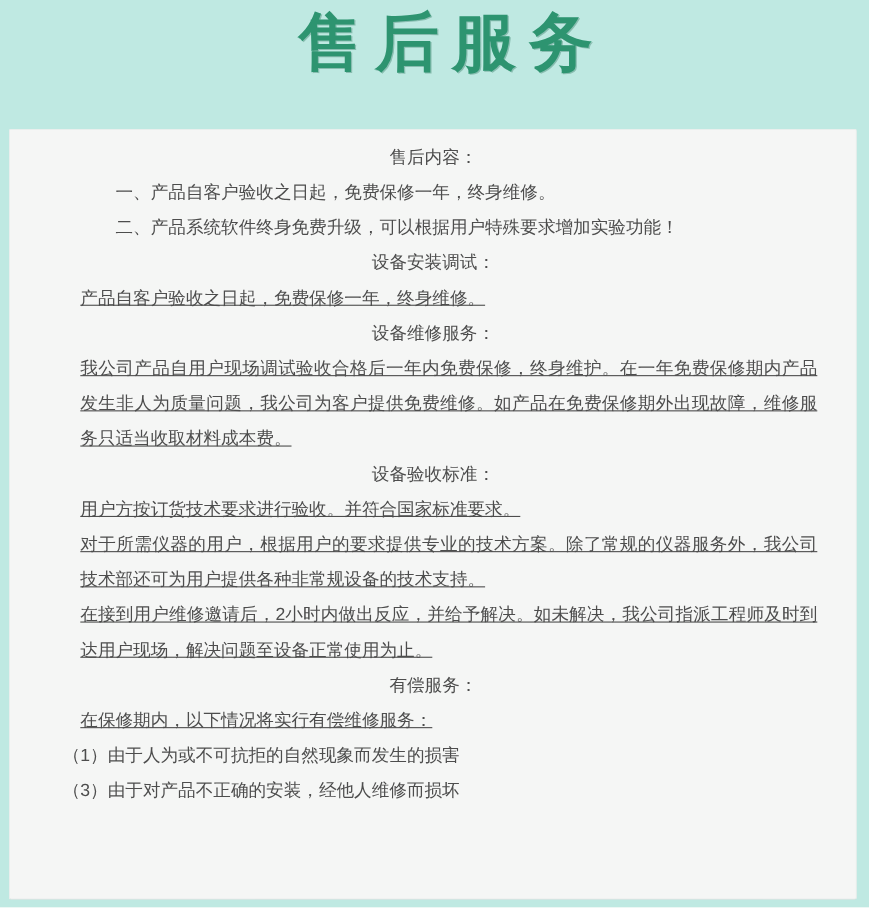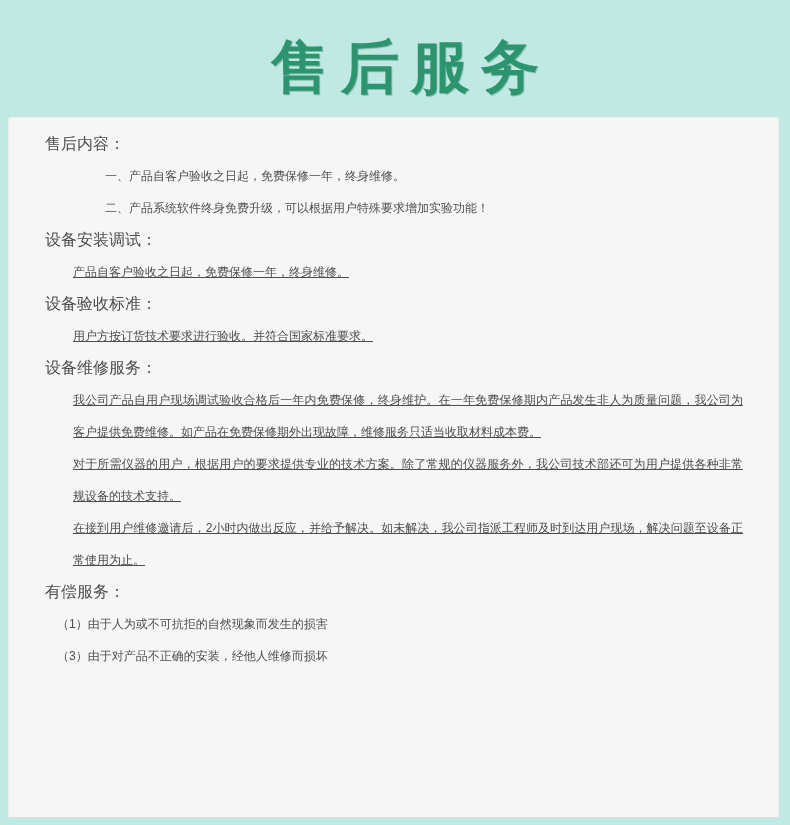--- a/index.html
+++ b/index.html
@@ -12,21 +12,20 @@
   .page {
     position: relative;
     width: 790px;
     height: 825px;
     background: var(--bg, #bfe9e2);
     overflow: hidden;
   }
   .banner {
     height: 135px;
     display: flex;
-    align-items: center;
     justify-content: center;
     padding-left: 20px;
   }
   .title {
     margin: 0;
     padding-left: 12px; 
     font-family: "DejaVu Serif", serif;
     font-size: 58px;
     font-weight: 900;
     letter-spacing: 12px;
@@ -48,24 +47,25 @@
     padding: 10px 35px 0 36px;
     color: var(--text-color, #4d4d4d);
     overflow: hidden;
   }
   .heading {
     margin: 0;
     font-size: 16px;
     font-weight: 400;
     line-height: 32px;
     color: var(--text-color, #4d4d4d);
+    text-align: center;
   }
   .para {
     margin: 0;
-    font-size: 12px;
+    font-size: 16px;
     line-height: 32px;
     text-align: justify;
   }
   .para.body       { margin-left: 28px; text-decoration: underline; }
   .para.list-cn    { margin-left: 60px; }
   .para.list-paren { margin-left: 12px; }
 </style>
 </head>
 <body>
 
@@ -77,32 +77,33 @@
       <section>
         <h2 class="heading">售后内容：</h2>
         <p class="para list-cn">一、产品自客户验收之日起，免费保修一年，终身维修。</p>
         <p class="para list-cn">二、产品系统软件终身免费升级，可以根据用户特殊要求增加实验功能！</p>
       </section>
       <section>
         <h2 class="heading">设备安装调试：</h2>
         <p class="para body">产品自客户验收之日起，免费保修一年，终身维修。</p>
       </section>
       <section>
+        <h2 class="heading">设备维修服务：</h2>
+        <p class="para body">我公司产品自用户现场调试验收合格后一年内免费保修，终身维护。在一年免费保修期内产品发生非人为质量问题，我公司为客户提供免费维修。如产品在免费保修期外出现故障，维修服务只适当收取材料成本费。</p>
+      </section>
+      <section>
         <h2 class="heading">设备验收标准：</h2>
         <p class="para body">用户方按订货技术要求进行验收。并符合国家标准要求。</p>
-      </section>
-      <section>
-        <h2 class="heading">设备维修服务：</h2>
-        <p class="para body">我公司产品自用户现场调试验收合格后一年内免费保修，终身维护。在一年免费保修期内产品发生非人为质量问题，我公司为客户提供免费维修。如产品在免费保修期外出现故障，维修服务只适当收取材料成本费。</p>
       </section>
       <section>
         <p class="para body">对于所需仪器的用户，根据用户的要求提供专业的技术方案。除了常规的仪器服务外，我公司技术部还可为用户提供各种非常规设备的技术支持。</p>
       </section>
       <section>
         <p class="para body">在接到用户维修邀请后，2小时内做出反应，并给予解决。如未解决，我公司指派工程师及时到达用户现场，解决问题至设备正常使用为止。</p>
       </section>
       <section>
         <h2 class="heading">有偿服务：</h2>
+        <p class="para body">在保修期内，以下情况将实行有偿维修服务：</p>
         <p class="para list-paren">（1）由于人为或不可抗拒的自然现象而发生的损害</p>
         <p class="para list-paren">（3）由于对产品不正确的安装，经他人维修而损坏</p>
       </section>
     </main>
 </div>
 
 </body></html>

